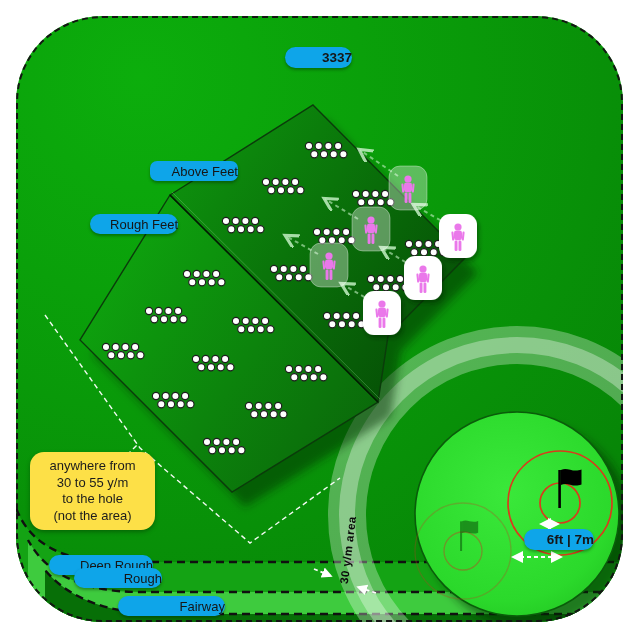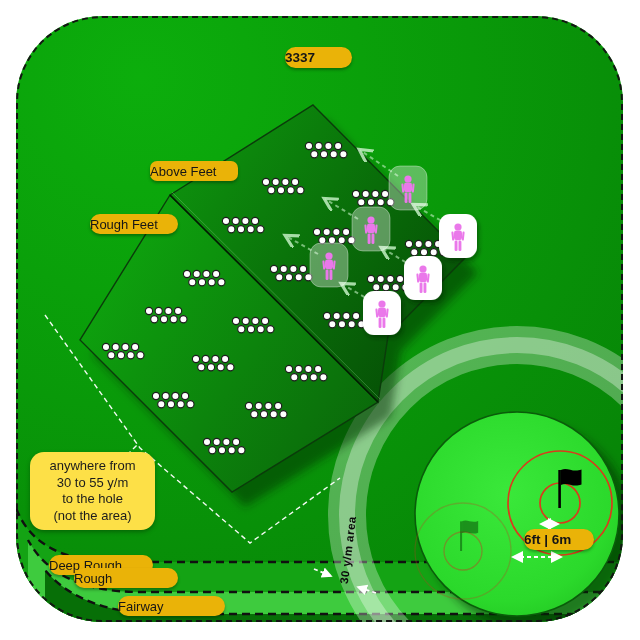--- a/index.html
+++ b/index.html
@@ -2,22 +2,22 @@
 <html><head>
 <meta charset="utf-8">
 <style>
   html,body{margin:0;padding:0;background:#fff;}
   #page{position:relative;width:640px;height:640px;background:#ffffff;overflow:hidden;
         font-family:"Liberation Sans",sans-serif;}
   #stage{position:absolute;inset:0;clip-path:inset(16px 17px 18px 16px round 86px);}
   #art{position:absolute;left:0;top:0;width:640px;height:640px;}
   #border-frame{position:absolute;left:16px;top:16px;width:607px;height:606px;
         border:2.6px dashed #141414;border-radius:86px;box-sizing:border-box;z-index:60;}
-  .pill{position:absolute;background:#eab308;border-radius:999px;display:flex;align-items:center;
-        justify-content:flex-start;color:#161616;font-size:13px;white-space:nowrap;z-index:40;
+  .pill{position:absolute;background:#0ea5e9;border-radius:999px;display:flex;align-items:center;
+        justify-content:flex-end;color:#161616;font-size:13px;white-space:nowrap;z-index:40;
         box-shadow:0 2px 3px rgba(0,25,0,0.35);}
   .pill.bold{font-weight:bold;font-size:13.5px;}
   #note-box{position:absolute;left:30px;top:452px;width:121px;z-index:40;background:#fde047;
         border-radius:14px;box-shadow:0 2px 4px rgba(0,25,0,0.35);text-align:center;
         padding:6px 2px;color:#1c1c1c;font-size:13px;line-height:16.5px;}
   #note-box .b{font-weight:normal;}
   #area-band-label{position:absolute;left:300px;top:544px;width:96px;z-index:35;text-align:center;
         transform:rotate(-83deg);transform-origin:50% 50%;color:#0b0b0b;font-size:11.5px;
         font-weight:bold;letter-spacing:0.5px;white-space:nowrap;}
 </style>
@@ -214,30 +214,30 @@
       <div>anywhere from</div>
       <div class="b">30 to 55 y/m</div>
       <div class="b">to the hole</div>
       <div>(not the area)</div>
     </div>
 
     <div class="pill" style="left:49px;top:555px;width:104px;height:20px;">
         <span>Deep Rough</span>
       </div>
 
-    <div class="pill" style="left:74px;top:568px;width:104px;height:20px;">
+    <div class="pill" style="left:74px;top:568px;width:88px;height:20px;">
         <span>Rough</span>
       </div>
 
     <div class="pill" style="left:98px;top:596px;width:107px;height:20px;margin-left:20px;">
         <span>Fairway</span>
       </div>
 
     <div id="area-band-label">30 y/m area</div>
 
     <div class="pill bold" style="left:524px;top:529px;width:70px;height:21px;">
-        <span>6ft | 6m</span>
+        <span>6ft | 7m</span>
       </div>
 
   </div>
 
   <div id="border-frame"></div>
 </div>
 
 </body></html>

